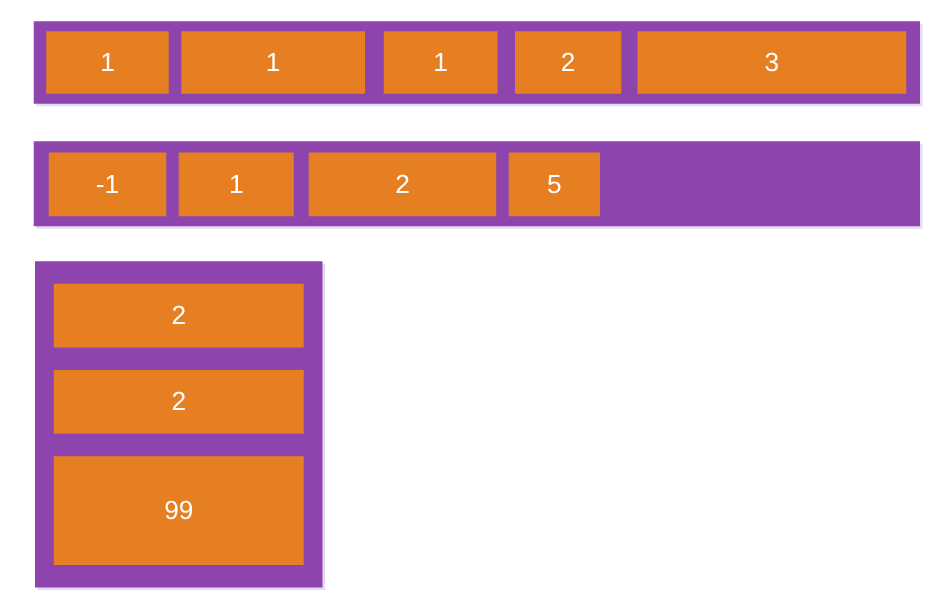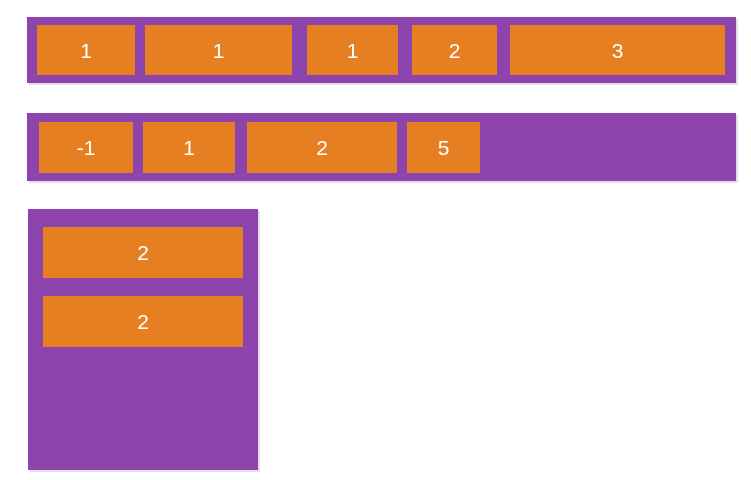--- a/index.html
+++ b/index.html
@@ -49,15 +49,16 @@
   <div class="flex-container" style="left:27px; top:113px; width:709px; height:68px;">
     <div class="flex-item" style="left:12px;  top:9px; width:94px;  height:51px;">-1</div>
     <div class="flex-item" style="left:116px; top:9px; width:92px;  height:51px;">1</div>
     <div class="flex-item" style="left:220px; top:9px; width:150px; height:51px;">2</div>
     <div class="flex-item" style="left:380px; top:9px; width:73px;  height:51px;">5</div>
   </div>
 
   <div class="flex-container" style="left:28px; top:209px; width:230px; height:261px;">
     <div class="flex-item" style="left:15px; top:18px;  width:200px; height:51px;">2</div>
     <div class="flex-item" style="left:15px; top:87px;  width:200px; height:51px;">2</div>
+    <div class="flex-item" style="left:15px; top:156px; width:200px; height:87px;">99</div>
   </div>
 
 </div>
 
 </body></html>

